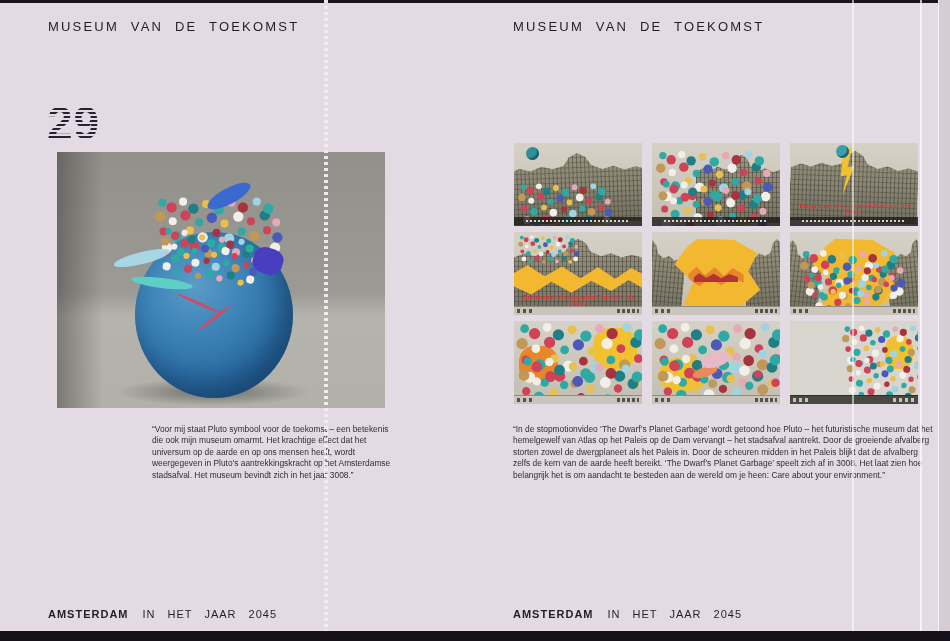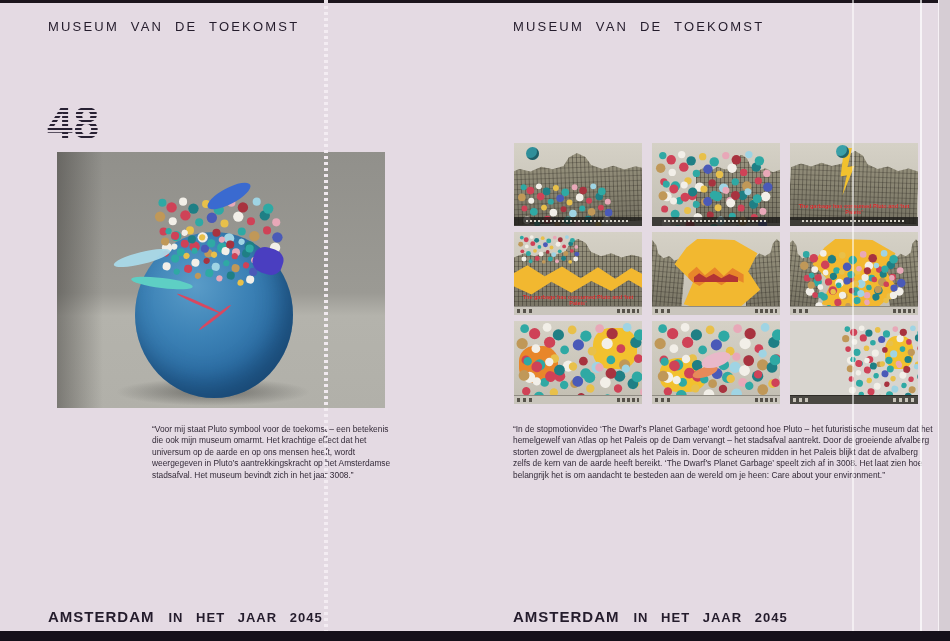--- a/index.html
+++ b/index.html
@@ -52,22 +52,22 @@
       97px 26px 0 1px #cf4257,106px 32px 0 2px #4a5ab8,10px 41px 0 2px #f2efe8,22px 45px 0 1px #2fa9a4,
       34px 40px 0 2px #cf4257,46px 46px 0 1px #c09858,58px 41px 0 2px #2fa9a4,70px 45px 0 1px #e8a8b8,
       82px 40px 0 2px #1f7f85,94px 46px 0 1px #e8c04a,104px 41px 0 2px #f2efe8;}
 
   .artist{position:absolute;left:48px;top:418px;font-size:16px;line-height:19px;color:#2b2333;}
   .quote{position:absolute;left:152px;top:424px;width:243px;font-size:8.4px;line-height:11.4px;color:#332a38;}
   .desc{position:absolute;left:513px;top:424px;width:424px;font-size:8.4px;line-height:11.4px;color:#332a38;}
 
   .footer{position:absolute;top:608px;display:flex;align-items:baseline;gap:14px;}
   .ft-left{left:48px;} .ft-right{left:513px;}
-  .footer .city{font-size:15px;font-weight:900;letter-spacing:1px;color:#241c2c;}
-  .footer .tag{font-size:13px;font-weight:bold;letter-spacing:1px;word-spacing:8px;color:#241c2c;}
+  .footer .city{font-size:11px;font-weight:900;letter-spacing:1px;color:#241c2c;}
+  .footer .tag{font-size:11px;font-weight:normal;letter-spacing:1px;word-spacing:8px;color:#241c2c;}
 
   
   .grid{position:absolute;left:514px;top:143px;display:grid;grid-template-columns:repeat(3,128px);
     grid-auto-rows:83px;column-gap:10px;row-gap:6px;}
   .thumb{position:relative;overflow:hidden;background:linear-gradient(180deg,#d5d1c6,#c2beb2);}
   .palace{position:absolute;background-image:
       repeating-linear-gradient(90deg,rgba(40,36,30,.38) 0 1px,transparent 1px 4px),
       repeating-linear-gradient(0deg,rgba(40,36,30,.28) 0 1px,transparent 1px 5px),
       linear-gradient(180deg,#99947f 0%,#85816f 60%,#767263 100%);
     clip-path:polygon(0% 26%,8% 20%,16% 24%,24% 18%,32% 22%,40% 18%,44% 6%,50% 0%,56% 6%,60% 18%,
@@ -103,21 +103,21 @@
     background:#e9b9c9;transform:rotate(-18deg);box-shadow:-14px 8px 0 -2px #e88a5a;}
   .patch-orange{position:absolute;background:#e8862a;border-radius:40%;}
 </style>
 </head>
 <body>
 
 <div class="spread">
   <div class="bar-top"></div>
 
   <div class="pageheader hdr-left">MUSEUM VAN DE TOEKOMST</div>
-  <div class="big-number">48</div>
+  <div class="big-number">29</div>
 
   <div class="photo">
     <div class="ball-shadow"></div>
     <div class="ball"></div>
     <div class="dots" style="left:96px;top:46px;transform:scale(1.15);"></div>
     <div class="dots" style="left:104px;top:74px;transform:scale(.9) rotate(9deg);"></div>
     <div class="feather f-lblue"></div>
     <div class="feather f-teal"></div>
     <div class="feather f-blue"></div>
     <div class="feather f-navy"></div>

